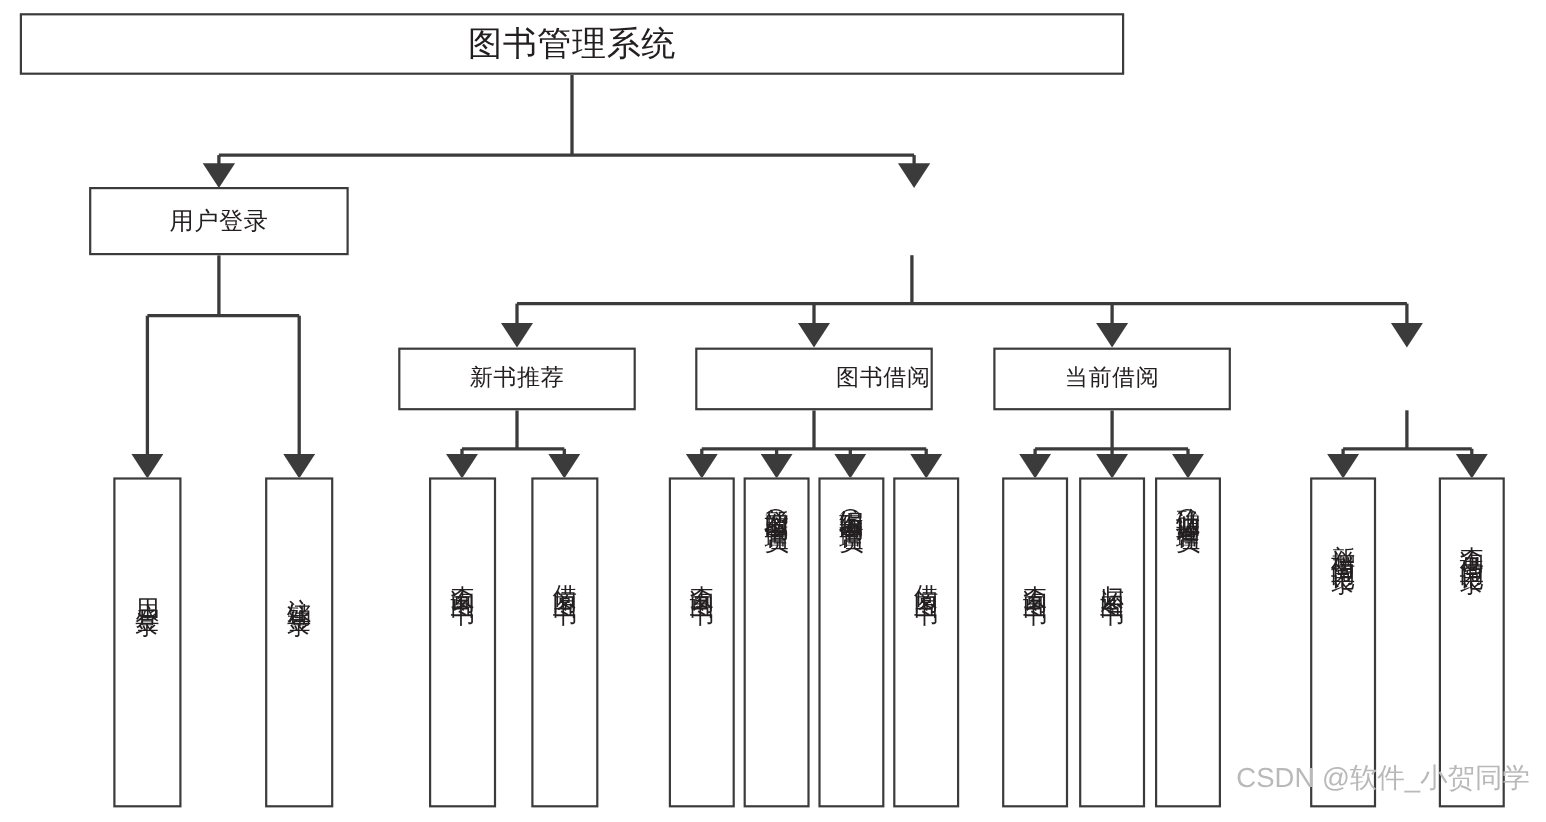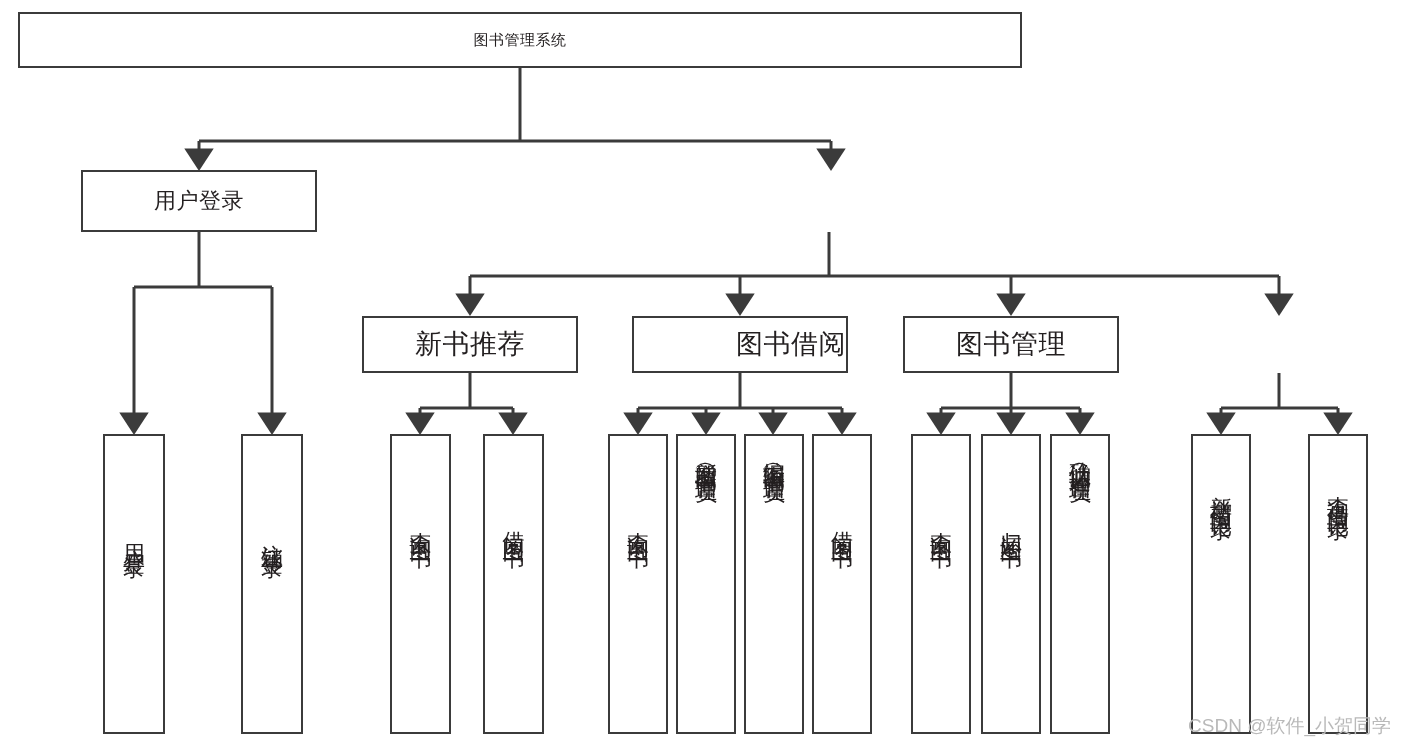--- a/index.html
+++ b/index.html
@@ -36,43 +36,43 @@
     justify-content: center;
     z-index: 2;
   }
   .node .label {
     color: #231f20;
     letter-spacing: 0.5px;
     line-height: 1.25;
     text-align: center;
     white-space: nowrap;
   }
-  .node.root .label { font-size: 15px; }
+  .node.root .label { font-size: 31px; }
   .node.l2 .label   { font-size: 22px; }
-  .node.l3 .label   { font-size: 27px; }
+  .node.l3 .label   { font-size: 21px; }
   .node.leaf {
     align-items: flex-start;
     padding-top: 12px;
   }
   .node.leaf .label {
     font-size: 22px;
     writing-mode: vertical-rl;
     text-orientation: upright;
     letter-spacing: 5px;
     line-height: 1.0;
     white-space: nowrap;
   }
   .node.leaf.tall .label {
     letter-spacing: 3px;
   }
   #watermark {
     position: absolute;
     right: 14px;
-    bottom: 8px;
-    font-size: 19px;
+    bottom: 24px;
+    font-size: 25px;
     color: #b9b9b9;
     z-index: 3;
     white-space: nowrap;
     font-family: "Liberation Sans", "DejaVu Sans", sans-serif;
   }
 </style>
 </head>
 <body>
 
 <div id="canvas">
@@ -138,21 +138,21 @@
 
   <div class="node l3" style="left:362px; top:316px; width:216px; height:57px;">
     <span class="label">新书推荐</span>
   </div>
 
   <div class="node l3" style="left:632px; top:316px; width:216px; height:57px;justify-content:flex-end;">
     <span class="label">图书借阅</span>
   </div>
 
   <div class="node l3" style="left:903px; top:316px; width:216px; height:57px;">
-    <span class="label">图书管理</span>
+    <span class="label">当前借阅</span>
   </div>
 
 
   <div class="node leaf" style="left:103px; top:434px; width:62px; height:300px; padding-top:90px;">
     <span class="label">用户登录</span>
   </div>
 
   <div class="node leaf" style="left:241px; top:434px; width:62px; height:300px; padding-top:90px;">
     <span class="label">注销登录</span>
   </div>

